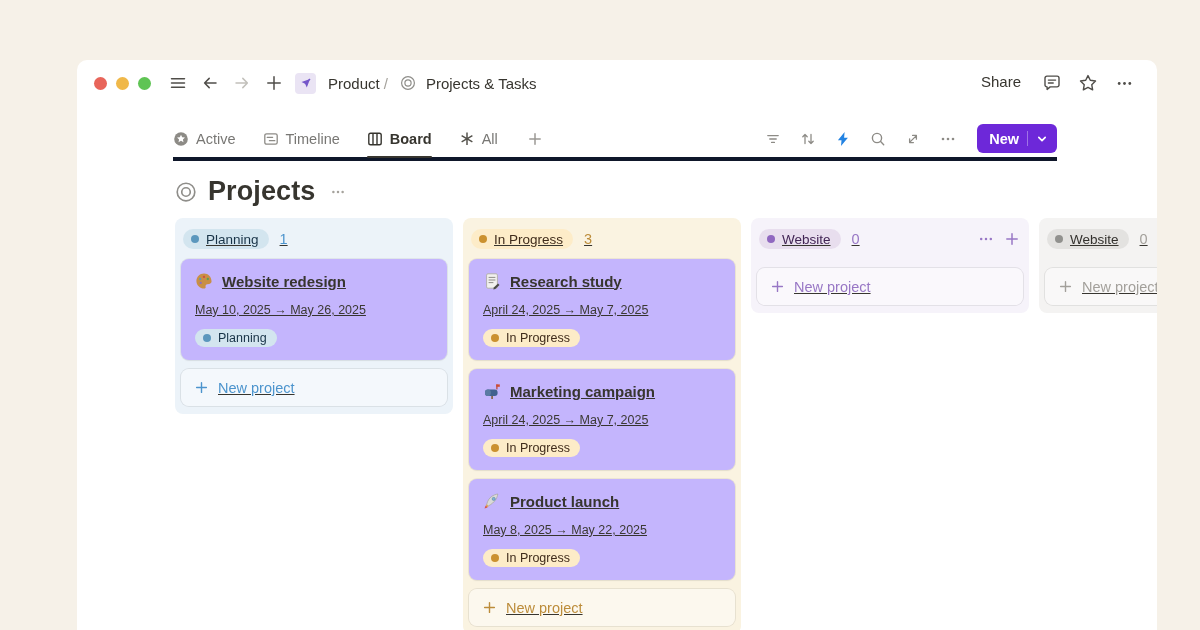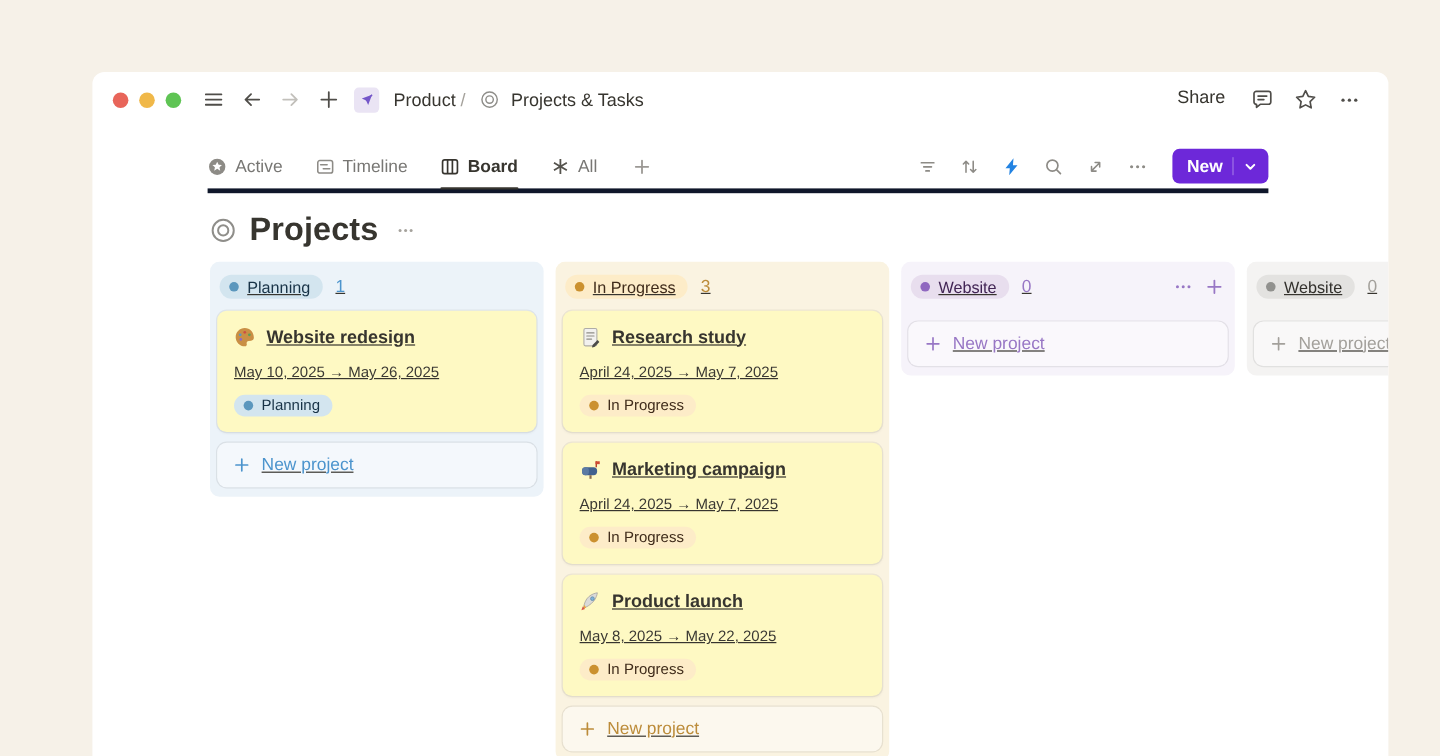--- a/index.html
+++ b/index.html
@@ -74,21 +74,21 @@
     background:var(--pill-bg); color:var(--pill-fg);
     border-radius:11px; padding:2.5px 10px 2.5px 8px; font-size:13.5px; font-weight:500;
   }
   .dot { width:8px; height:8px; border-radius:50%; background:var(--dot); flex:none; }
   .count { margin-left:11px; font-size:14.5px; color:var(--accent); }
   .col-controls { margin-left:auto; display:flex; align-items:center; gap:10px; color:var(--accent); }
   .cbtn { display:grid; place-items:center; color:var(--accent); }
 
   .cards { display:flex; flex-direction:column; gap:9px; }
   .card {
-    background:#fef9c3; border-radius:8px; padding:13px 14px 13px;
+    background:#c4b5fd; border-radius:8px; padding:13px 14px 13px;
     box-shadow:0 0 0 1px rgba(15,15,15,0.06), 0 1px 2px rgba(15,15,15,0.04);
     cursor:pointer;
   }
   .card-title-row { display:flex; align-items:center; gap:9px; }
   .card-emoji { width:18px; height:18px; display:grid; place-items:center; flex:none; }
   .card-title { font-size:15px; font-weight:600; color:#37352F; }
   .card-dates { margin-top:13px; font-size:12.5px; color:#3B3933; }
   .status-pill { margin-top:12px; font-size:12.5px; padding:2px 10px 2px 8px; }
   .new-project {
     margin-top:9px; width:100%; height:37px; border-radius:8px;

